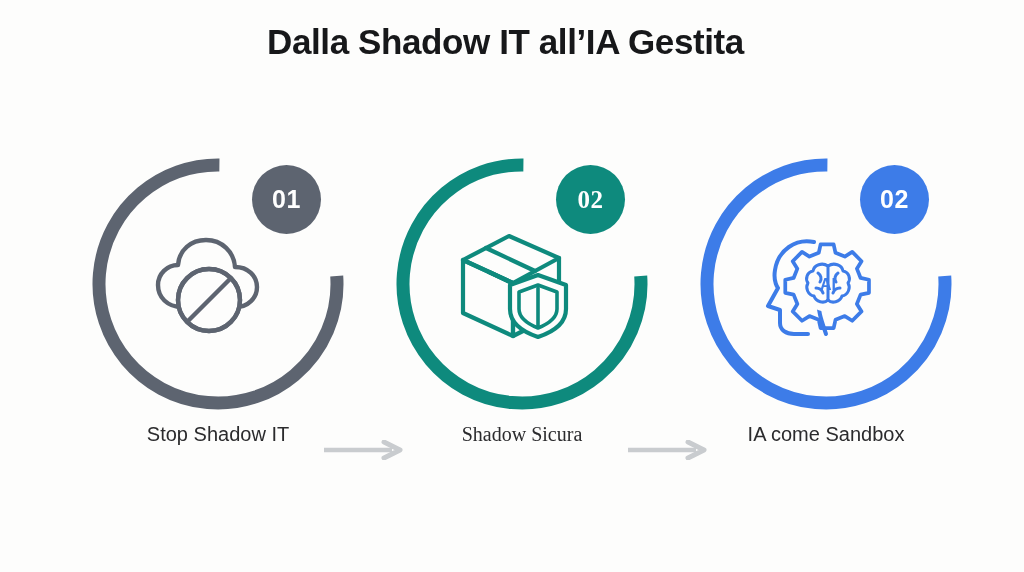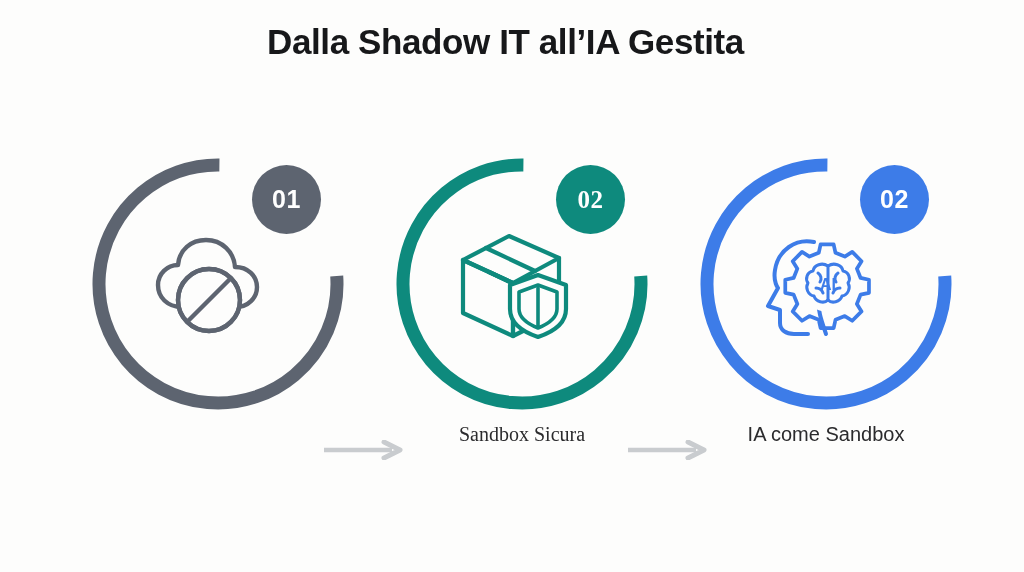--- a/index.html
+++ b/index.html
@@ -161,20 +161,21 @@
             <g fill="none" stroke="#5d6470" stroke-width="4.4" stroke-linecap="round">
               <circle cx="60" cy="71" r="31" fill="#fdfdfc"></circle>
               <circle cx="60" cy="71" r="31"></circle>
               <line x1="38.5" y1="92.5" x2="81.5" y2="49.5"></line>
             </g>
           </svg>
         </div>
 
         <div class="badge" style="background:#5d6470">01</div>
       </div>
+      <div class="caption">Stop Shadow IT</div>
     </div>
 
     <div class="step step-2">
       <div class="ring-wrap">
         <svg class="ring-svg" viewBox="0 0 252 252">
           <circle cx="126" cy="126" r="119" fill="none" stroke="#0e8a7d" stroke-width="13" stroke-linecap="butt" stroke-dasharray="570 178" stroke-dashoffset="-75" transform="rotate(-40 126 126)"></circle>
         </svg>
 
         <div class="icon-box">
           <svg width="118" height="112" viewBox="0 0 118 112">
@@ -195,21 +196,21 @@
                        C 70 104, 57 95, 57 81 L 57 57 Z" fill="#fdfdfc" stroke="#0e8a7d" stroke-width="4.2" stroke-linejoin="round"></path>
               <path d="M85 57 L 104 64 L 104 81 C 104 90, 95 96, 85 100
                        C 75 96, 66 90, 66 81 L 66 64 Z" fill="none" stroke="#0e8a7d" stroke-width="3.6" stroke-linejoin="round"></path>
               <line x1="85" y1="60" x2="85" y2="98" stroke="#0e8a7d" stroke-width="3.6" stroke-linecap="round"></line>
             </g>
           </svg>
         </div>
 
         <div class="badge" style="background:#0e8a7d">02</div>
       </div>
-      <div class="caption">Sandbox Sicura</div>
+      <div class="caption">Shadow Sicura</div>
     </div>
 
     <div class="step step-3">
       <div class="ring-wrap">
         <svg class="ring-svg" viewBox="0 0 252 252">
           <circle cx="126" cy="126" r="119" fill="none" stroke="#3d7ce8" stroke-width="13" stroke-linecap="butt" stroke-dasharray="570 178" stroke-dashoffset="-75" transform="rotate(-40 126 126)"></circle>
         </svg>
 
         <div class="icon-box">
           <svg width="120" height="116" viewBox="0 0 120 116">

